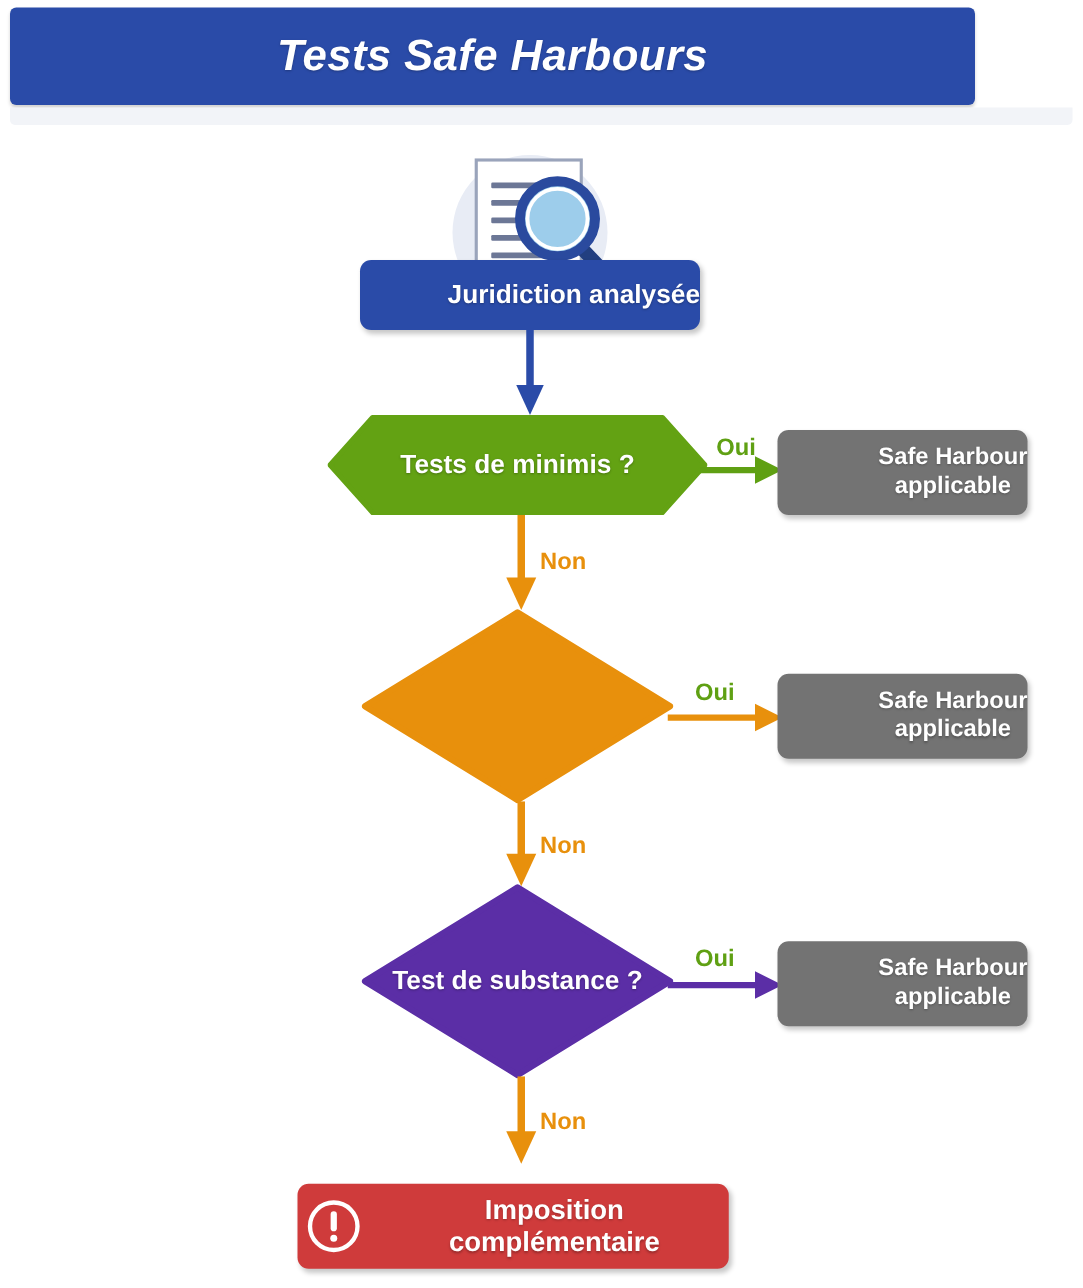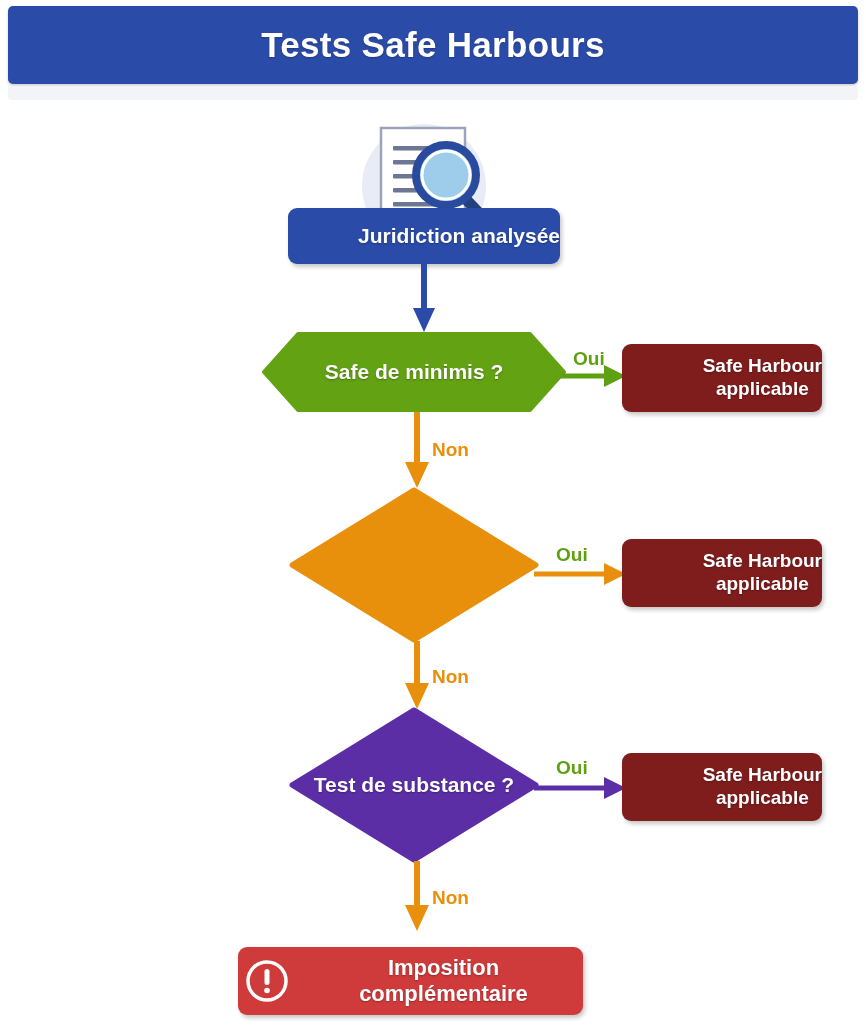--- a/index.html
+++ b/index.html
@@ -21,28 +21,29 @@
     width: 866px;
     height: 1030px;
     background: #ffffff;
   }
 
   
   .header-band {
     position: absolute;
     left: 8px;
     top: 6px;
-    width: 850px;
+    width: 772px;
     height: 78px;
     background: #2a4ba8;
     border-radius: 5px;
     box-shadow: 0 2px 3px rgba(0,0,0,0.18);
     display: flex;
     align-items: center;
     justify-content: center;
+    font-style: italic;
   }
   .header-title {
     color: #ffffff;
     font-size: 35px;
     font-weight: bold;
     letter-spacing: 0.3px;
     text-shadow: 0 1px 2px rgba(0,0,0,0.25);
     white-space: nowrap;
   }
   .header-underbar {
@@ -85,21 +86,21 @@
     height: 56px;
     background: #2a4ba8;
     border-radius: 9px;
     font-size: 21px;
     box-shadow: 2px 3px 4px rgba(0,0,0,0.22);
   }
 
   .box-result {
     width: 200px;
     height: 68px;
-    background: #7f1d1d;
+    background: #737373;
     border-radius: 9px;
     font-size: 19px;
     line-height: 1.2;
     box-shadow: 2px 3px 4px rgba(0,0,0,0.22);
   }
   .box-result-1 { left: 622px; top: 344px; }
   .box-result-2 { left: 622px; top: 539px; }
   .box-result-3 { left: 622px; top: 753px; }
 
   .box-end {
@@ -198,21 +199,21 @@
     <svg width="24" height="70" viewBox="0 0 24 70">
       <line x1="12" y1="0" x2="12" y2="48" stroke="#2a4ba8" stroke-width="6"></line>
       <polygon points="12,68 1,44 23,44" fill="#2a4ba8"></polygon>
     </svg>
   </div>
 
   <div class="decision dec-hex">
     <svg width="304" height="80" viewBox="0 0 304 80">
       <polygon points="36,2 268,2 302,40 268,78 36,78 2,40" fill="#63a213" stroke="#63a213" stroke-width="4" stroke-linejoin="round"></polygon>
     </svg>
-    <span class="dec-label">Safe de minimis ?</span>
+    <span class="dec-label">Tests de minimis ?</span>
   </div>
 
   <div class="conn" style="left:560px; top:358px;">
     <svg width="68" height="36" viewBox="0 0 68 36">
       <line x1="0" y1="18" x2="48" y2="18" stroke="#5fa013" stroke-width="5"></line>
       <polygon points="66,18 44,7 44,29" fill="#5fa013"></polygon>
     </svg>
   </div>
   <div class="edge-label label-oui lbl-oui-1">Oui</div>
 

